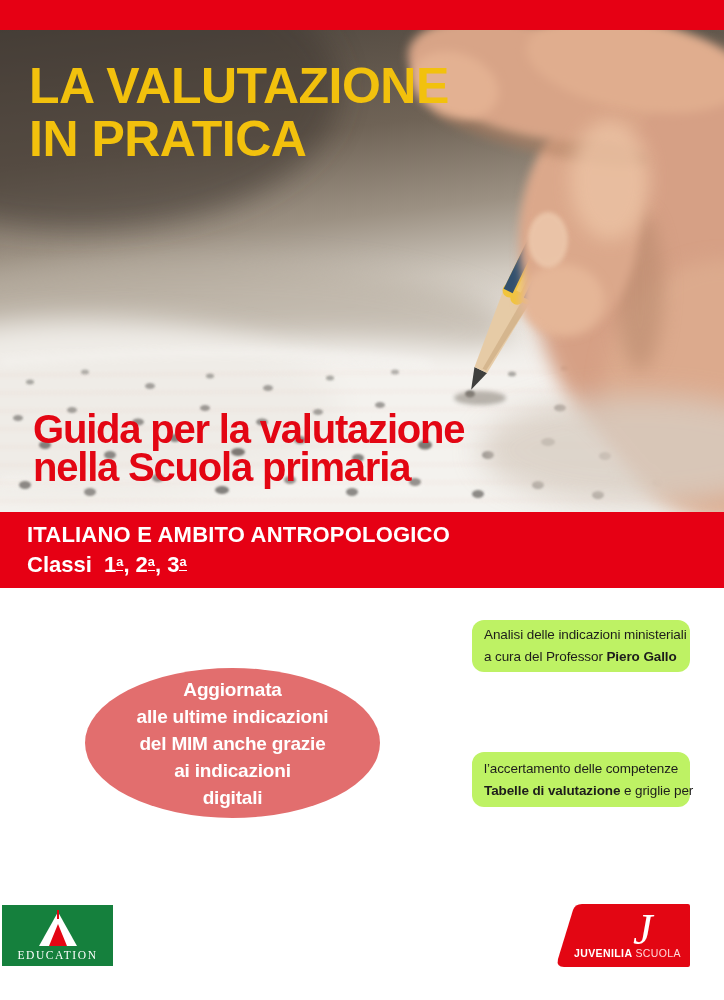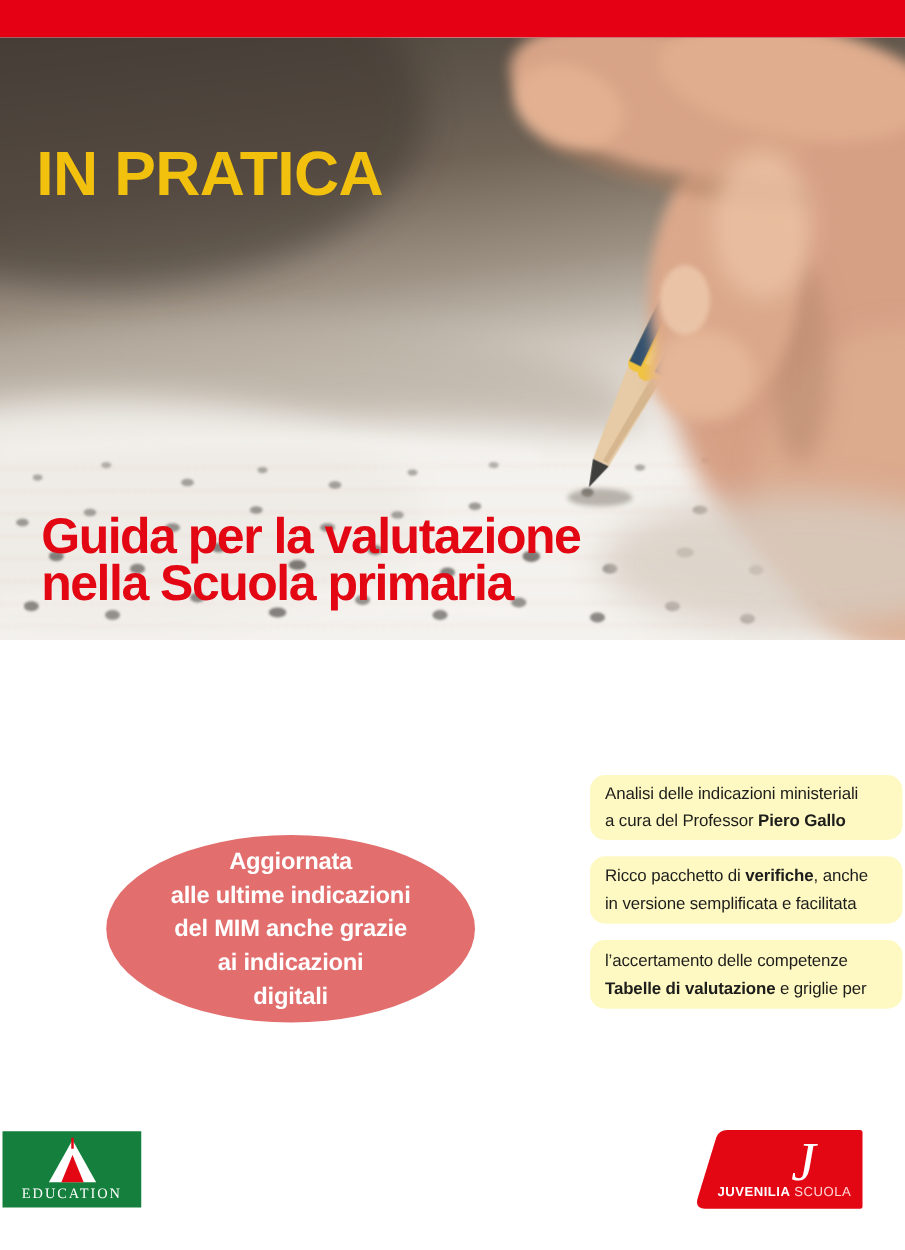--- a/index.html
+++ b/index.html
@@ -28,21 +28,21 @@
   .banner .l2{position:absolute;left:27px;top:40px;font-size:22px;font-weight:700;white-space:pre;}
   .ord{display:inline-block;font-size:0.58em;vertical-align:0.45em;line-height:1;
        border-bottom:0.14em solid currentColor;padding-bottom:0.04em;}
 
   
   .badge{left:85px;top:668px;width:295px;height:150px;background:#e26e6e;border-radius:50%;
          display:flex;flex-direction:column;align-items:center;justify-content:center;
          color:#ffffff;font-weight:700;font-size:19px;line-height:27px;letter-spacing:-0.2px;text-align:center;}
 
   
-  .feature{left:472px;width:250px;background:#fef9c3;border-radius:12px;color:#1d1d1b;
+  .feature{left:472px;width:218px;background:#bef264;border-radius:12px;color:#1d1d1b;
            display:flex;flex-direction:column;justify-content:center;padding:0 12px;box-sizing:border-box;}
   .feature .fline{font-size:13.5px;line-height:22px;letter-spacing:-0.1px;white-space:nowrap;font-weight:400;}
   .feature .fline b{font-weight:700;}
   .f1{top:620px;height:52px;}
   .f2{top:685px;height:54px;}
   .f3{top:752px;height:55px;}
   .f4{top:818px;height:55px;}
 
   
   .edu-logo{left:2px;top:905px;width:111px;height:61px;background:#15803d;
@@ -189,40 +189,40 @@
         <ellipse cx="548" cy="210" rx="20" ry="28" fill="#ecc7ab" opacity="0.9" filter="url(#b2)"></ellipse>
         <ellipse cx="540" cy="105" rx="110" ry="18" fill="#b08163" opacity="0.5" transform="rotate(14 540 105)" filter="url(#b5)"></ellipse>
         <ellipse cx="530" cy="50" rx="125" ry="55" fill="#d8a487" transform="rotate(14 530 50)" filter="url(#b5)"></ellipse>
         <ellipse cx="635" cy="35" rx="110" ry="45" fill="#e0ad8e" transform="rotate(10 635 35)" filter="url(#b5)"></ellipse>
         <ellipse cx="455" cy="55" rx="45" ry="32" fill="#e3b192" transform="rotate(20 455 55)" filter="url(#b5)"></ellipse>
         <ellipse cx="610" cy="150" rx="40" ry="60" fill="#ecc3a4" opacity="0.8" filter="url(#b9)"></ellipse>
       </g>
     </svg>
   </div>
 
-  <div class="abs title"><br><span>IN PRATICA</span></div>
+  <div class="abs title"><span>LA VALUTAZIONE</span><br><span>IN PRATICA</span></div>
 
   <div class="abs subtitle"><span>Guida per la valutazione</span><br><span>nella Scuola primaria</span></div>
 
+  <div class="abs banner">
+    <div class="l1">ITALIANO E AMBITO ANTROPOLOGICO</div>
+    <div class="l2"><span>Classi  1</span><span class="ord">a</span><span>, 2</span><span class="ord">a</span><span>, 3</span><span class="ord">a</span></div>
+  </div>
 
   <div class="abs badge">
     <span>Aggiornata</span>
     <span>alle ultime indicazioni</span>
     <span>del MIM anche grazie</span>
     <span>ai indicazioni</span>
     <span>digitali</span>
   </div>
 
   <div class="abs feature f1">
     <div class="fline"><span>Analisi delle indicazioni ministeriali</span></div>
     <div class="fline"><span>a cura del Professor </span><b>Piero Gallo</b></div>
-  </div>
-  <div class="abs feature f2">
-    <div class="fline"><span>Ricco pacchetto di </span><b>verifiche</b><span>, anche</span></div>
-    <div class="fline"><span>in versione semplificata e facilitata</span></div>
   </div>
   <div class="abs feature f3">
     <div class="fline"><span>l’accertamento delle competenze</span></div>
     <div class="fline"><b>Tabelle di valutazione</b><span> e griglie per</span></div>
   </div>
 
   <div class="abs edu-logo">
     <svg width="42" height="36" viewBox="0 0 42 36">
       <polygon points="21,2 40,36 2,36" fill="#ffffff"></polygon>
       <polygon points="21,14 30,36 12,36" fill="#e30613"></polygon>

